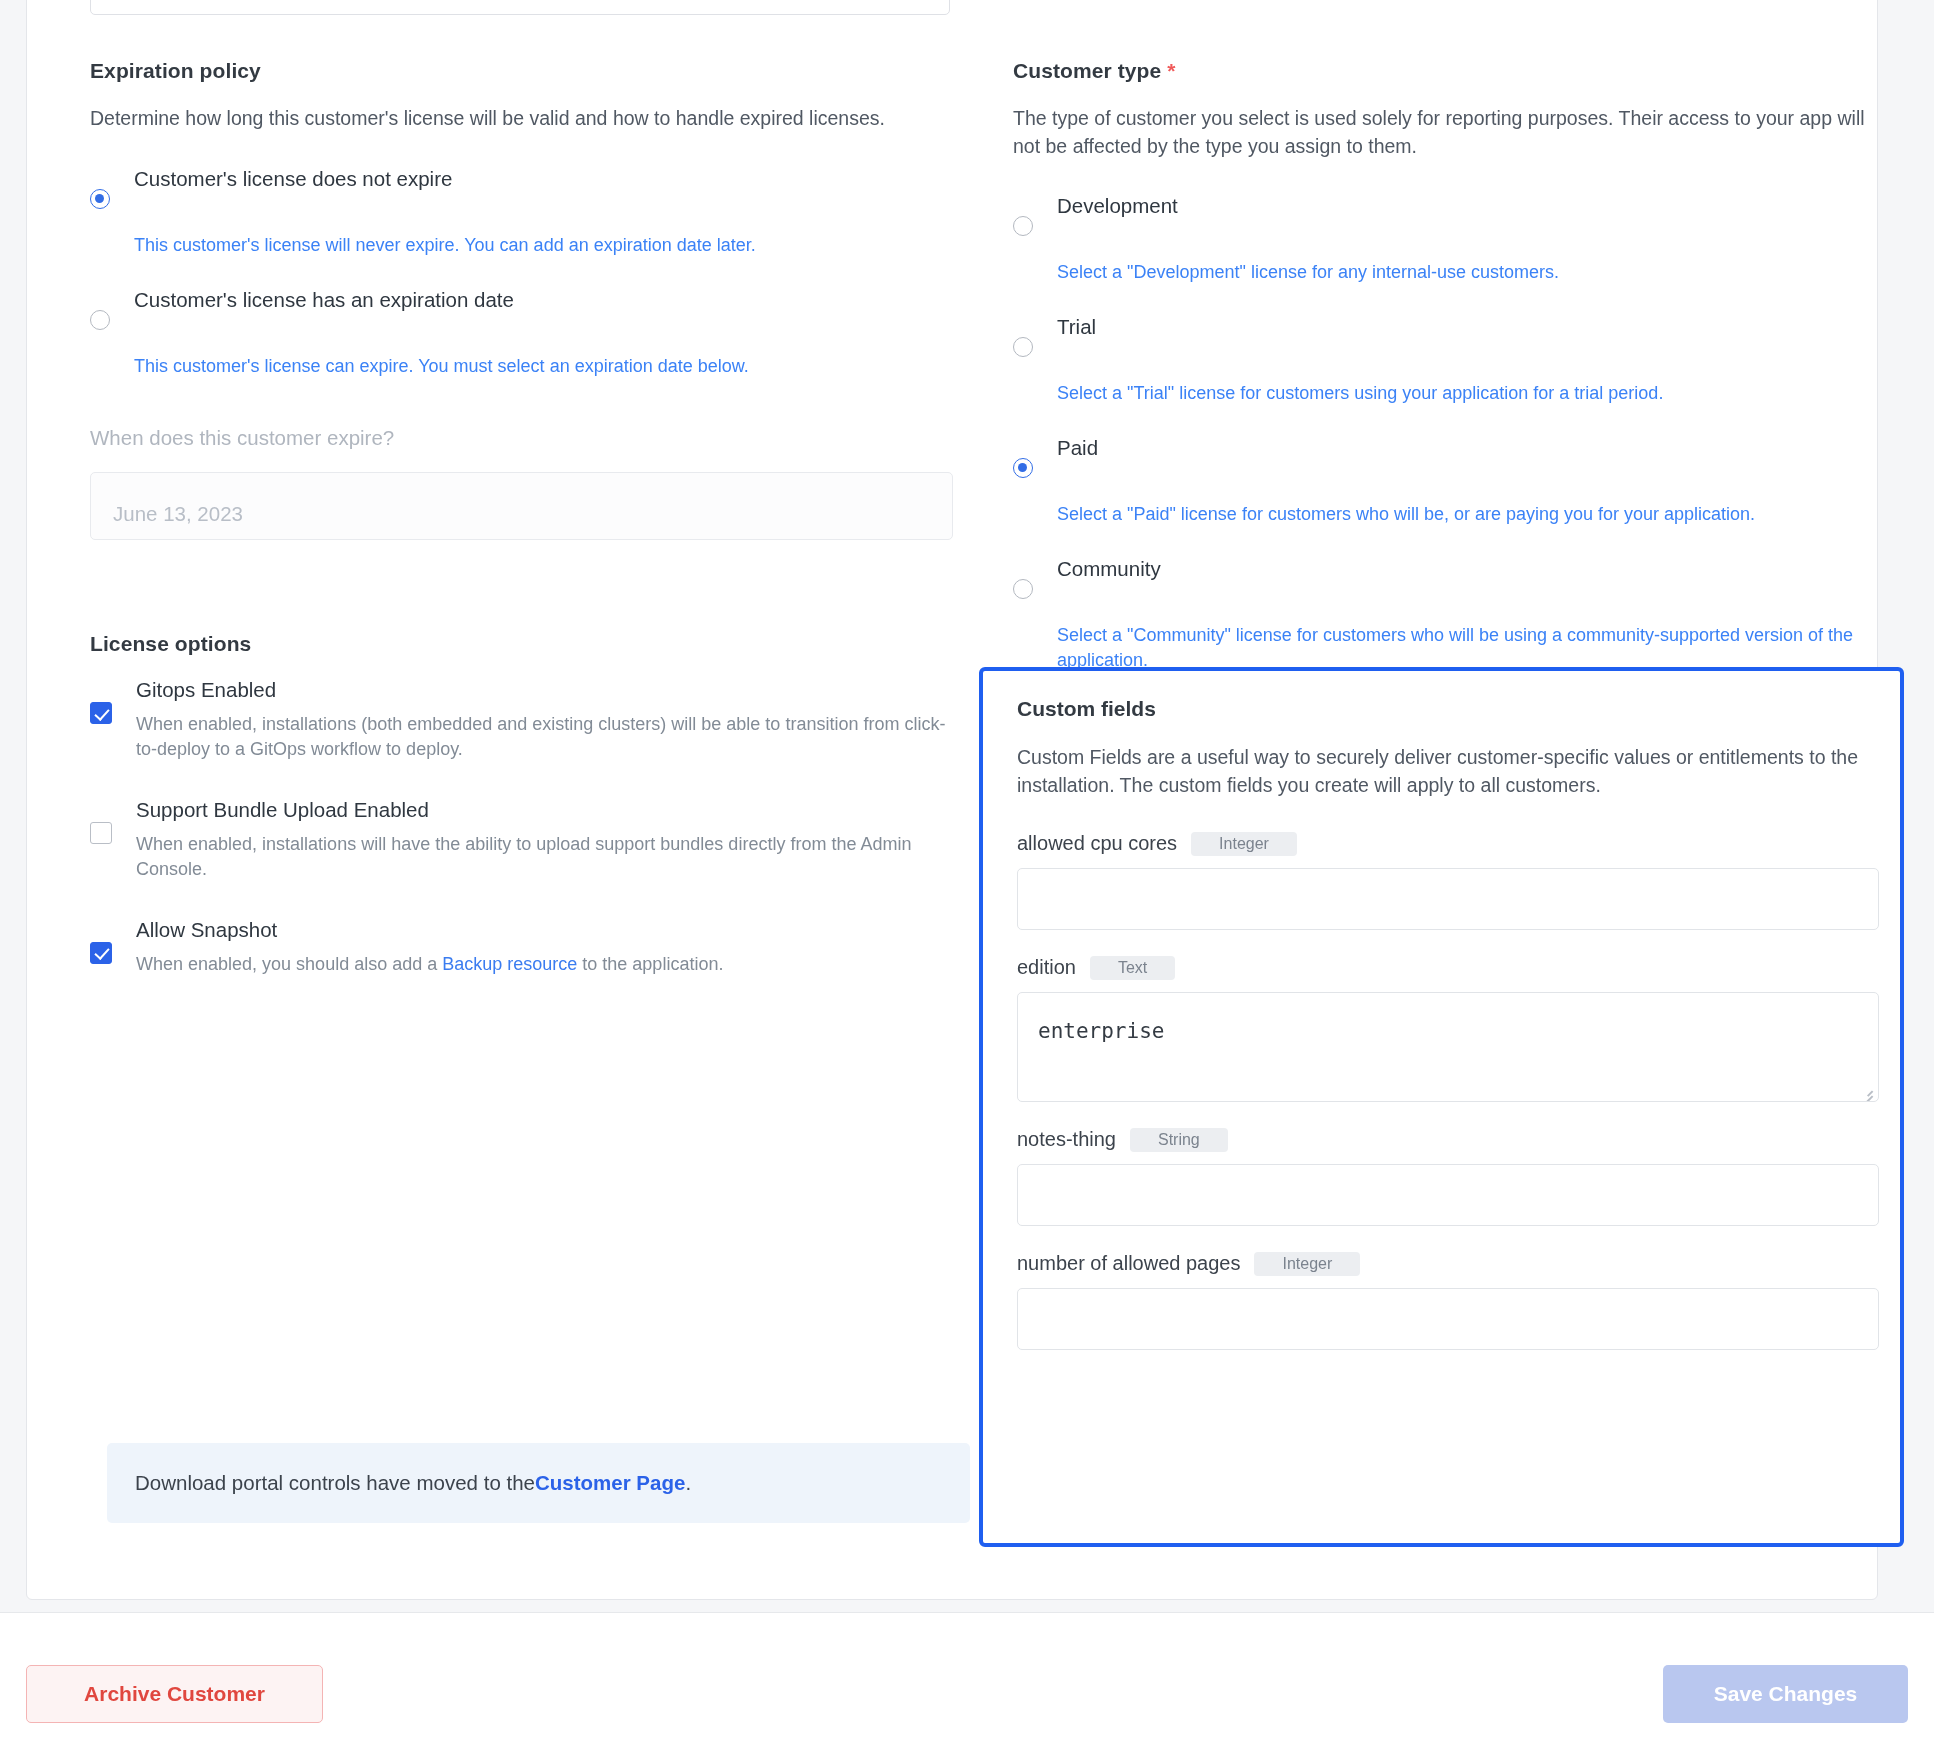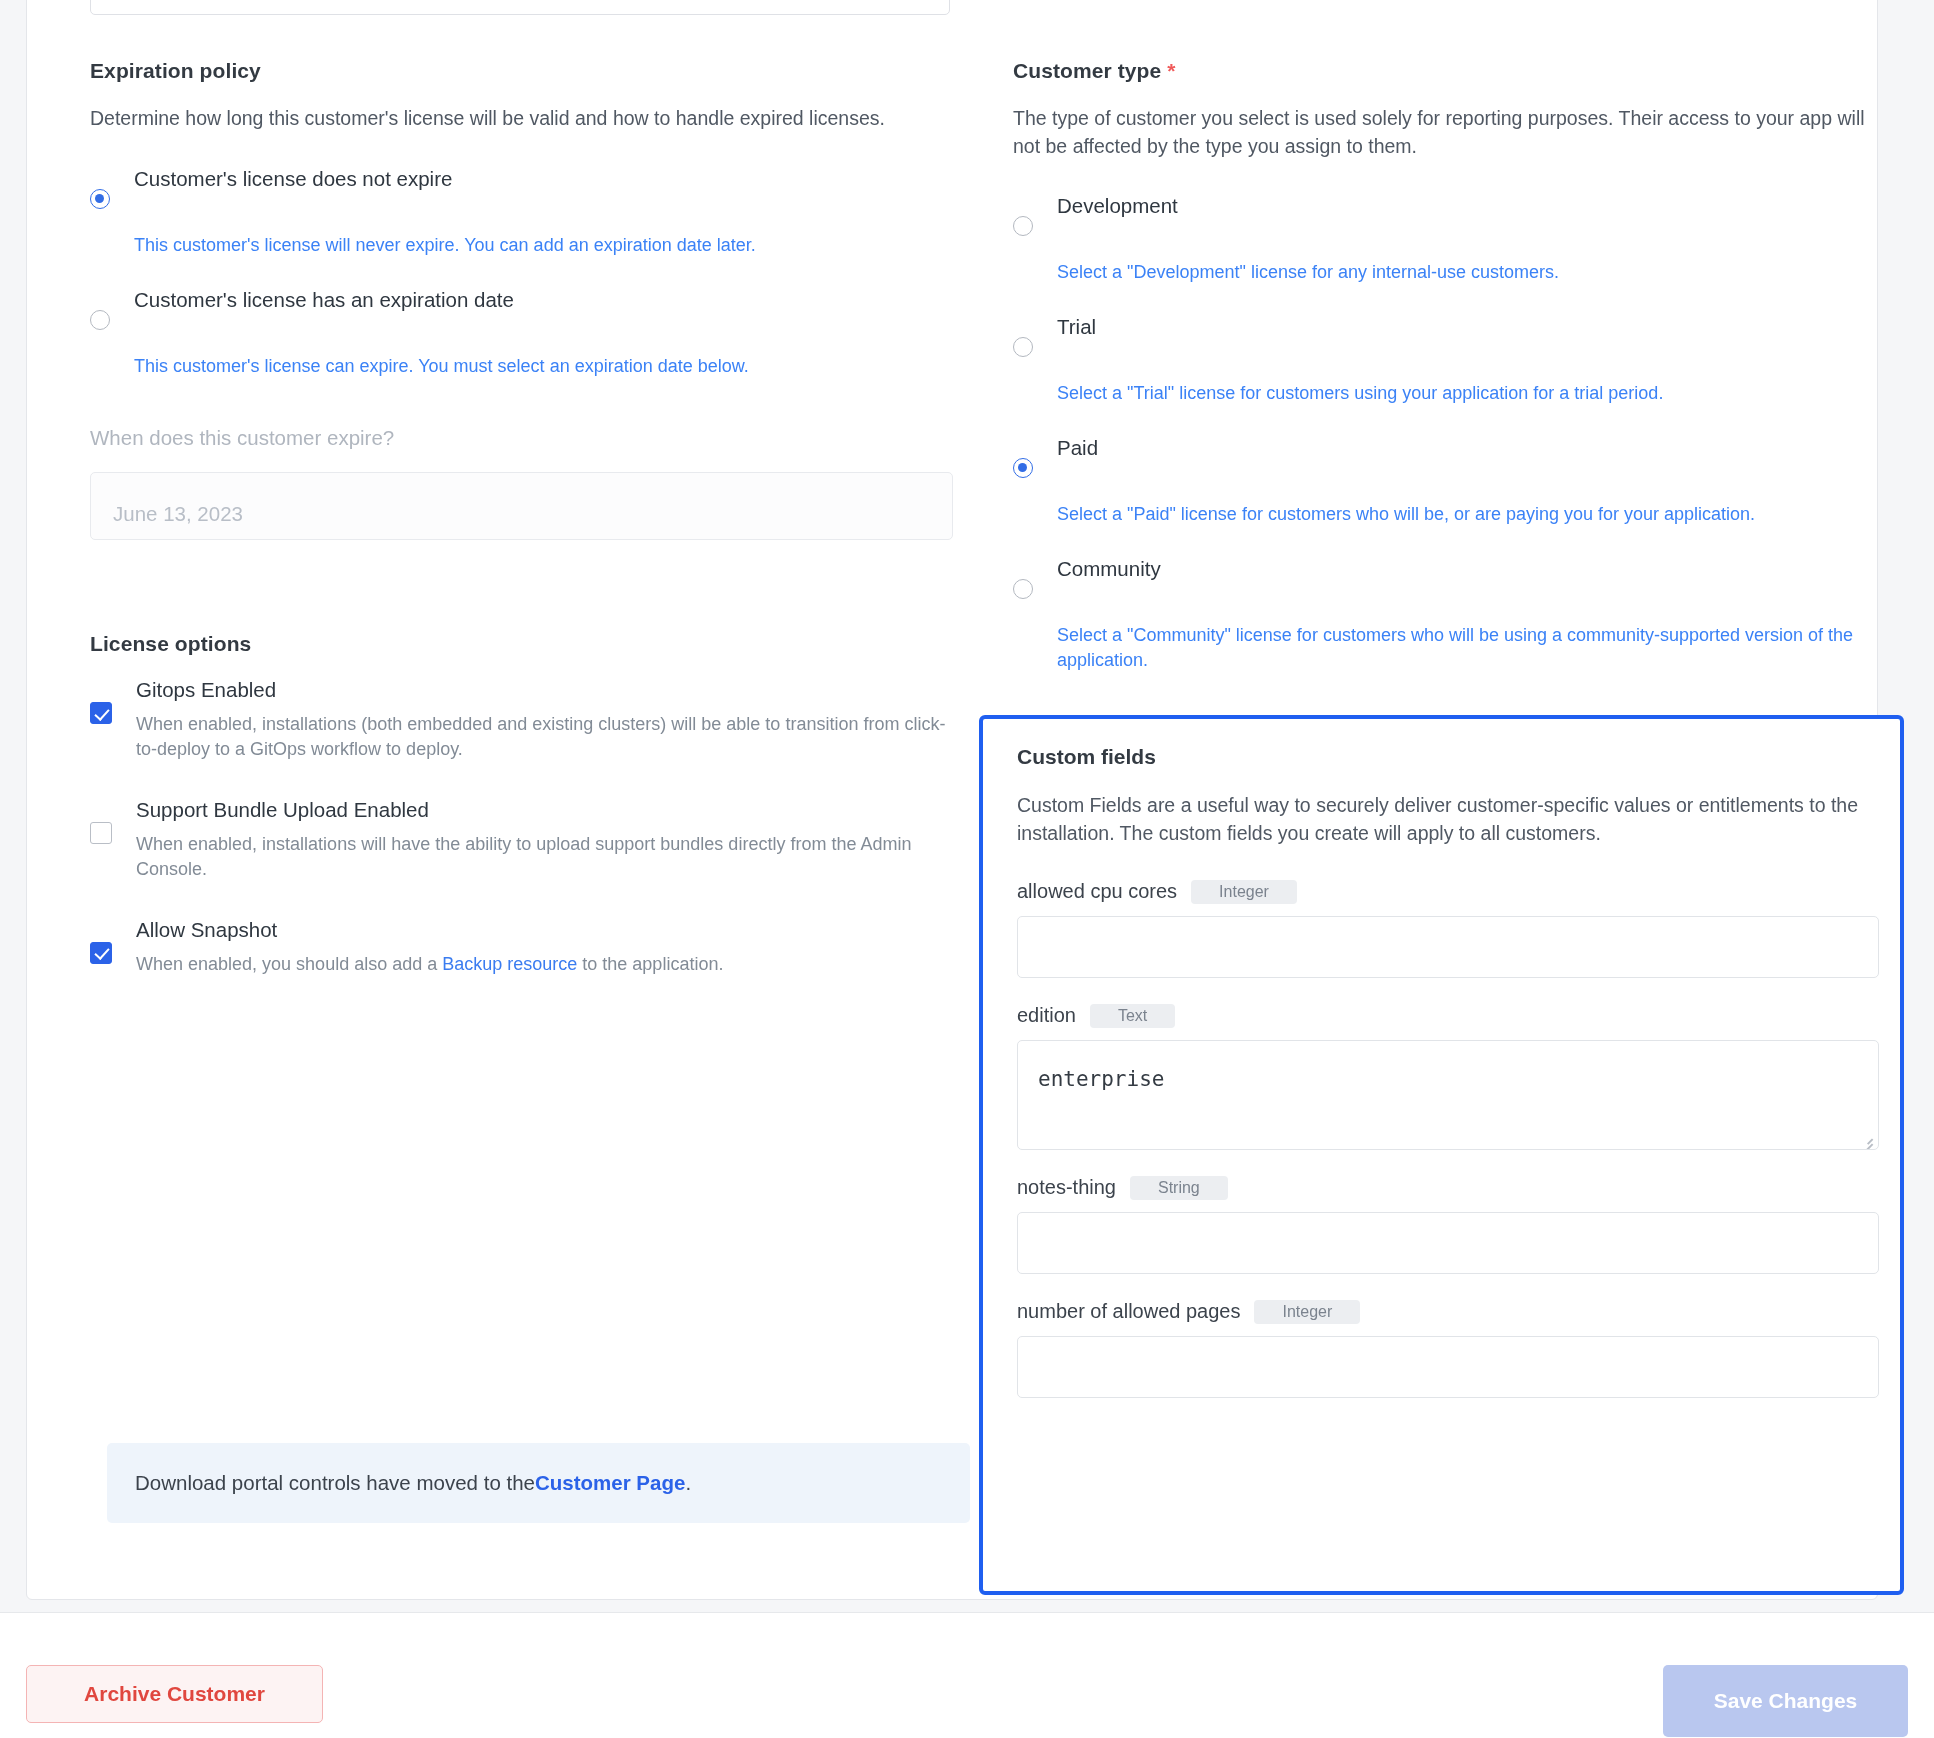--- a/index.html
+++ b/index.html
@@ -147,21 +147,21 @@
     padding-left: 28px;
     font-size: 20.5px;
     color: #3c434c;
     margin-left: 17px;
   }
   .notice a { color: #2b62e8; font-weight: bold; text-decoration: none; }
 
   
   .custom-fields-box {
     position: absolute;
-    left: 952px; top: 744px;
+    left: 952px; top: 696px;
     width: 925px; height: 880px;
     border: 4px solid #1f5ff0;
     border-radius: 6px;
     background: #fff;
     padding: 26px 34px 0 34px;
   }
   .cf-title {
     font-size: 21px; font-weight: bold; color: #333a42;
     margin: 0 0 22px 0;
   }
@@ -230,21 +230,21 @@
     background: #fdf3f3;
     color: #e0473f;
     font-size: 21px;
     font-weight: bold;
     font-family: "Liberation Sans", sans-serif;
     cursor: pointer;
   }
   .btn-save {
     position: absolute;
     right: 26px; top: 52px;
-    width: 245px; height: 72px;
+    width: 245px; height: 58px;
     border: none;
     border-radius: 5px;
     background: #b9c7ef;
     color: #ffffff;
     font-size: 21px;
     font-weight: bold;
     font-family: "Liberation Sans", sans-serif;
     cursor: default;
   }
 

